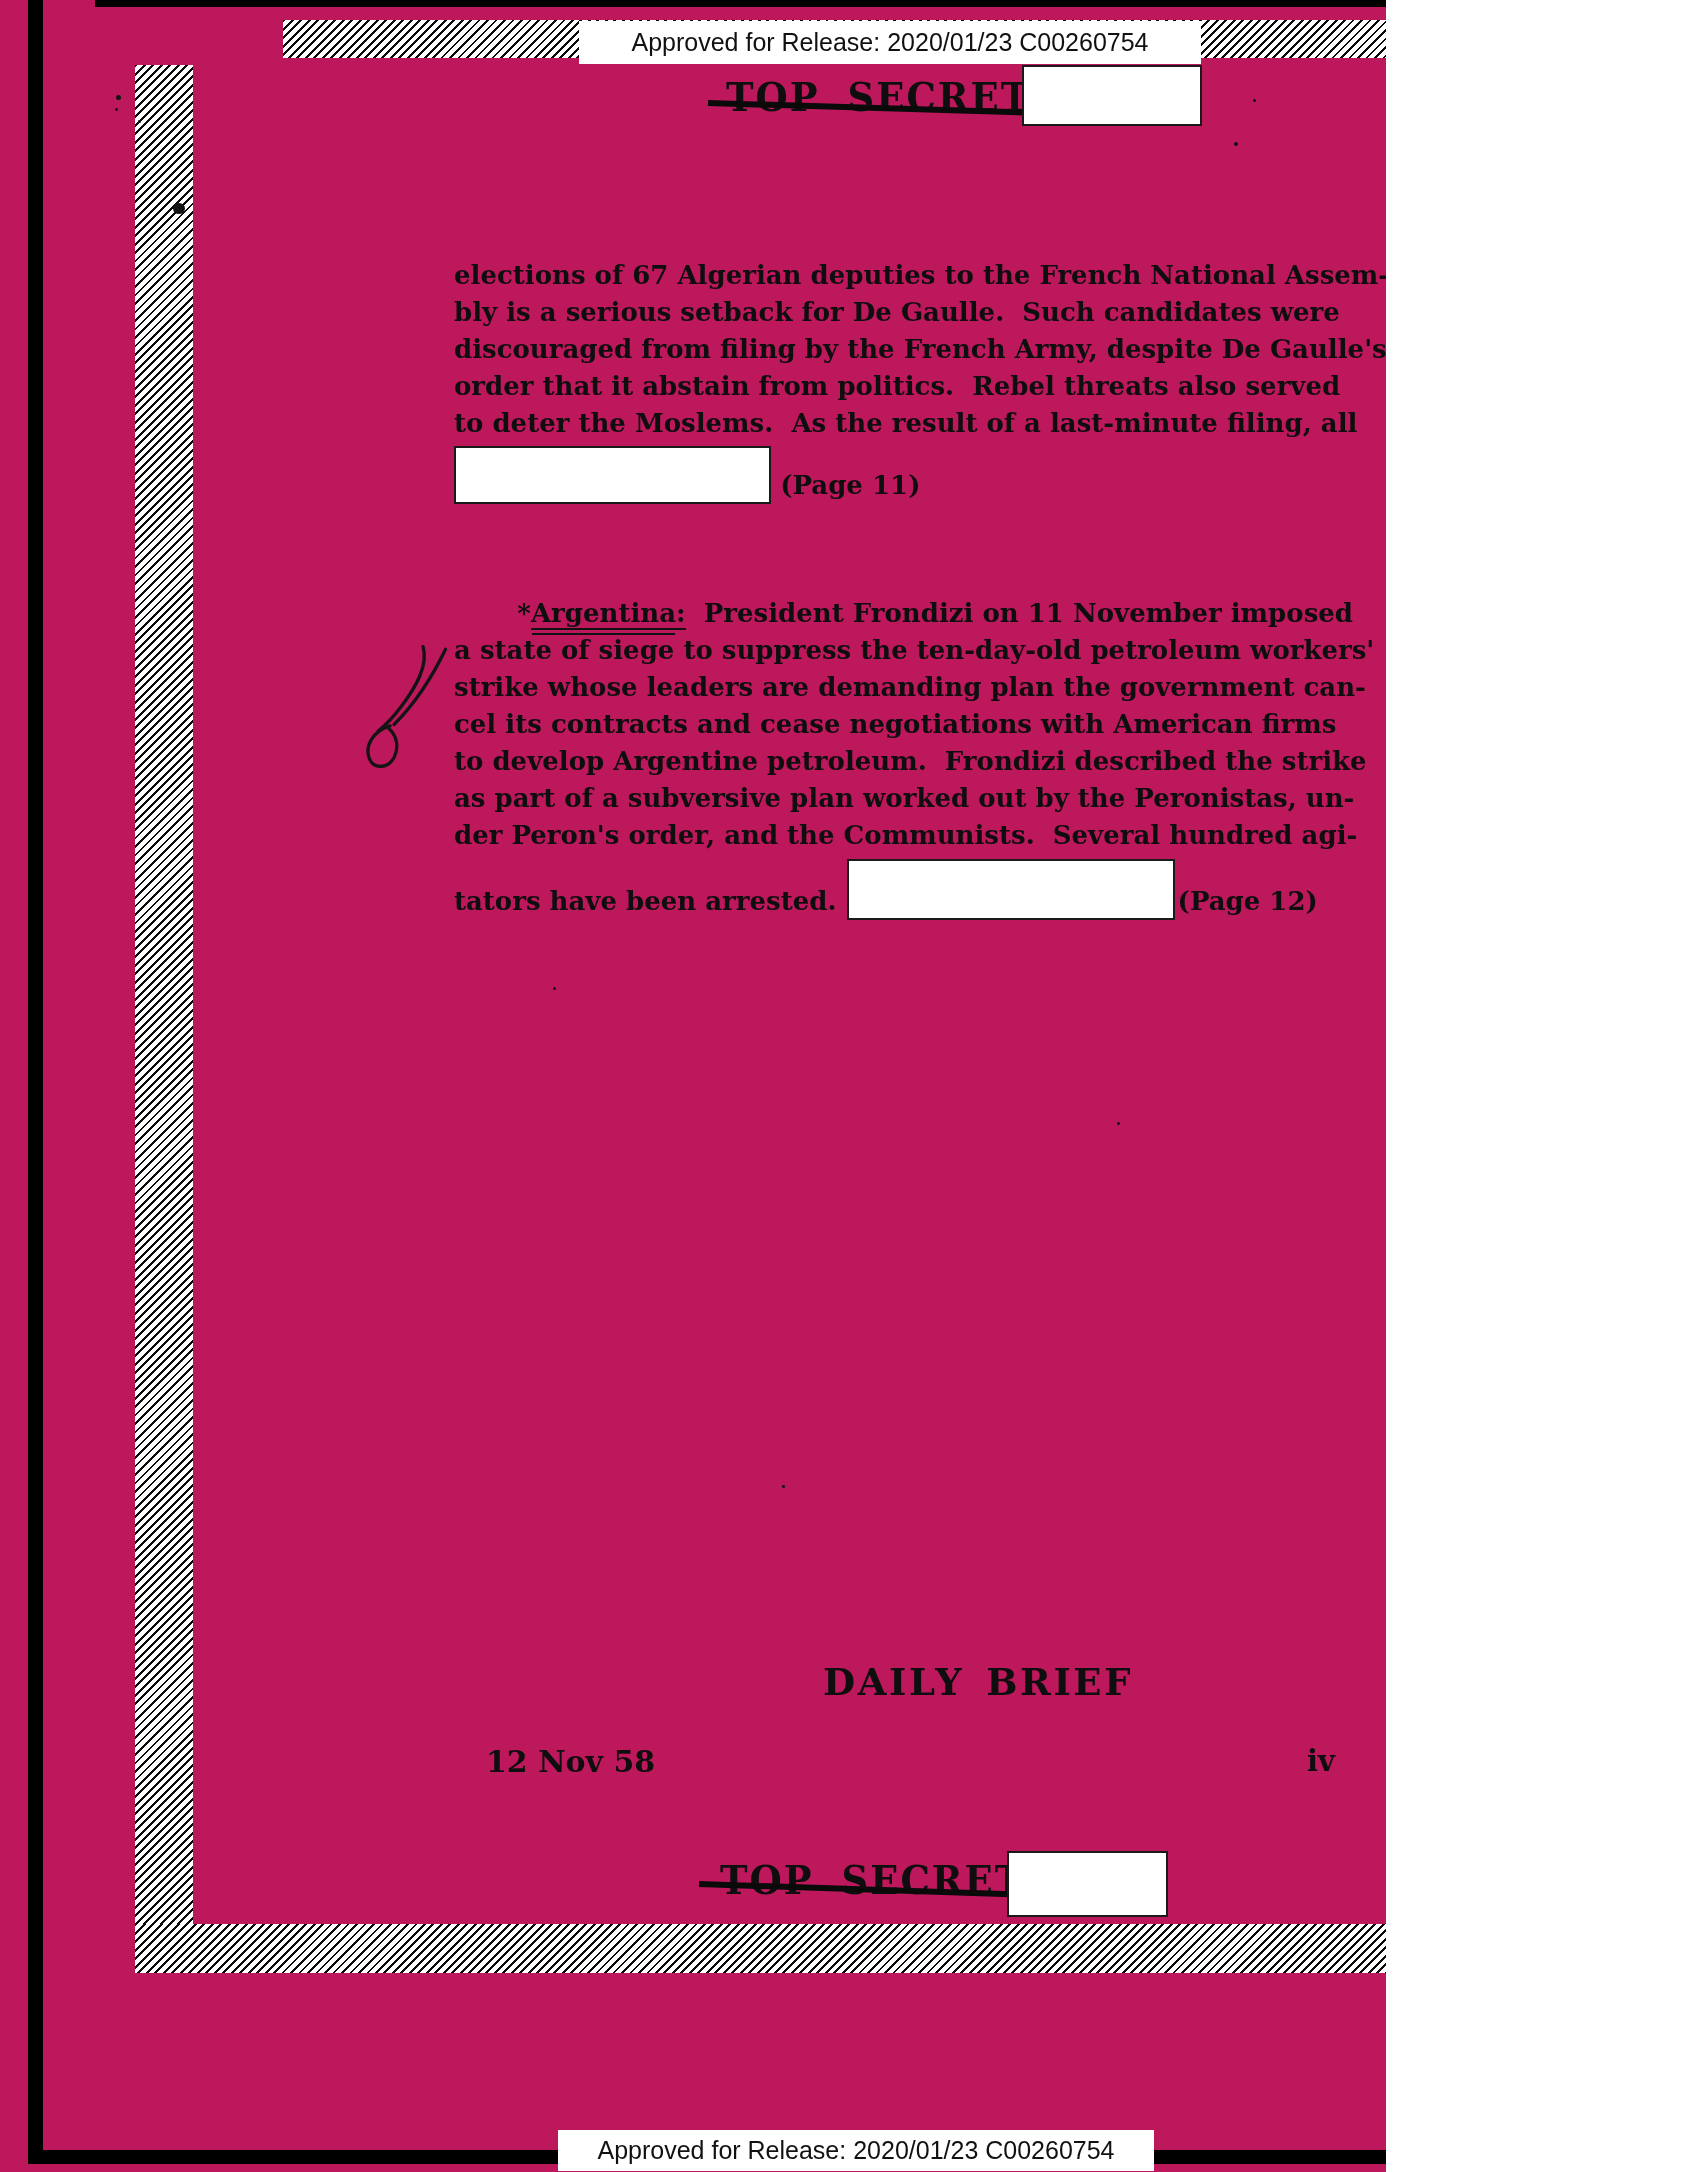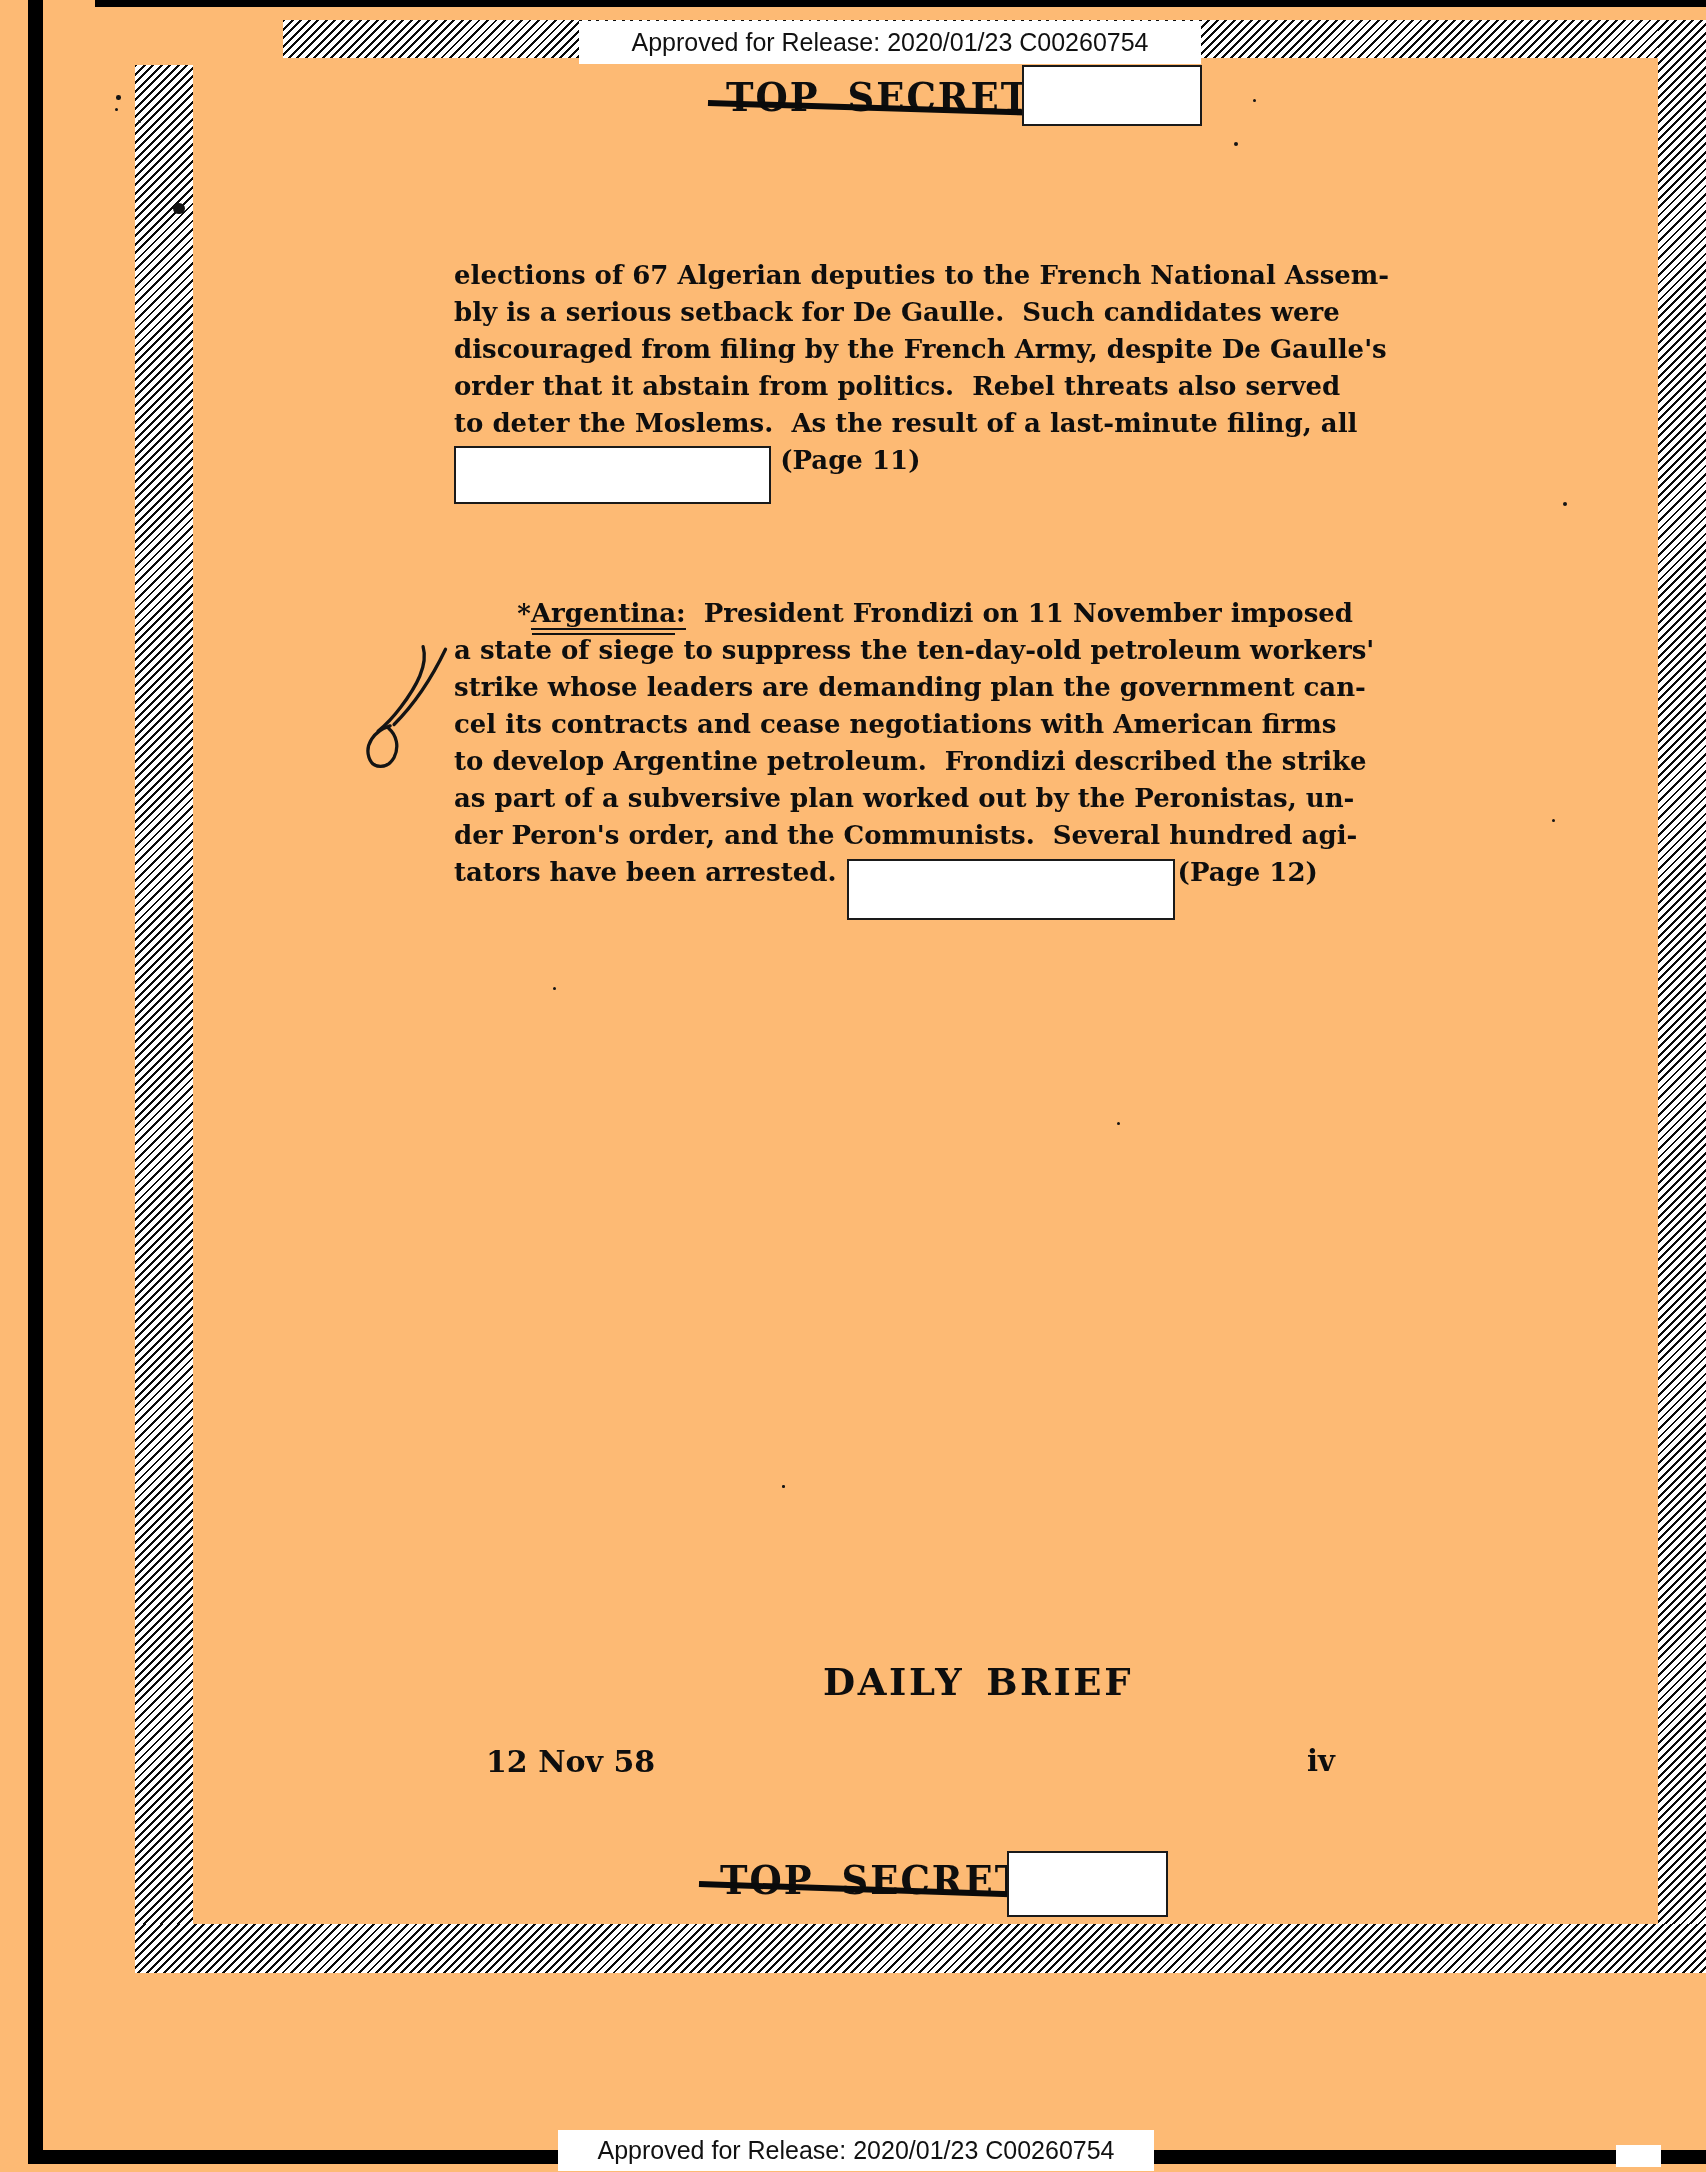--- a/index.html
+++ b/index.html
@@ -1,16 +1,16 @@
 <!DOCTYPE html>
 <html style="font-size:10.5px"><head>
 <meta charset="utf-8">
 <style>
   html,body{margin:0;padding:0;background:#fff;}
-  .scan{position:relative;width:1706px;height:2172px;background:#fdba74;overflow:hidden;
+  .scan{position:relative;width:1386px;height:2172px;background:#be185d;overflow:hidden;
         font-family:"DejaVu Serif", serif;color:#0e0e0e;}
 
   
   .bar-top{position:absolute;left:95px;top:0;width:1611px;height:6.6px;background:#000;}
   .bar-left{position:absolute;left:28px;top:0;width:14.5px;height:2164px;background:#000;}
   .bar-bottom{position:absolute;left:28px;top:2150px;width:1679px;height:14px;background:#000;}
   .bar-gap{position:absolute;left:1616px;top:2145px;width:45px;height:22.4px;background:#fff;}
 
   
   .hatch{position:absolute;background:repeating-linear-gradient(135deg,#0a0a0a 0px,#0a0a0a 2px,#fff 2px,#fff 6px);}
@@ -32,21 +32,21 @@
 
   .redaction-box{position:absolute;background:#fff;border:2px solid #1a1a1a;}
   .box-top{left:1022px;top:65px;width:176px;height:57px;}
   .box-bottom{left:1007px;top:1851px;width:157px;height:62px;}
 
   .body-text{position:absolute;left:454px;font-size:26px;font-weight:600;line-height:37px;}
   .line{white-space:pre;height:37px;}
   .indent{padding-left:42px;text-align:center;}
   .country{position:relative;border-bottom:2px solid #111;}
   .country:after{content:"";position:absolute;left:1.3px;right:10.5px;bottom:-6.6px;height:2px;background:#111;}
-  .ref-row{display:flex;align-items:flex-start;white-space:pre;}
+  .ref-row{display:flex;align-items:flex-end;white-space:pre;}
   .inline-box{background:#fff;border:2px solid #1a1a1a;flex:0 0 auto;}
   .box-p1{width:313px;height:54px;margin-right:9.2px;margin-top:4px;}
   .box-p2{width:324px;height:57px;margin-left:10.5px;margin-right:2.6px;margin-top:5.3px;}
 
   .footer-item{position:absolute;font-weight:600;}
   .footer-date{left:486px;top:1744px;font-size:30px;}
   .footer-title{left:823px;top:1660px;font-size:37px;letter-spacing:2.6px;word-spacing:6.6px;}
   .footer-page{left:1307px;top:1744px;font-size:29px;}
 
   .ok-mark{position:absolute;left:361px;top:644px;}

